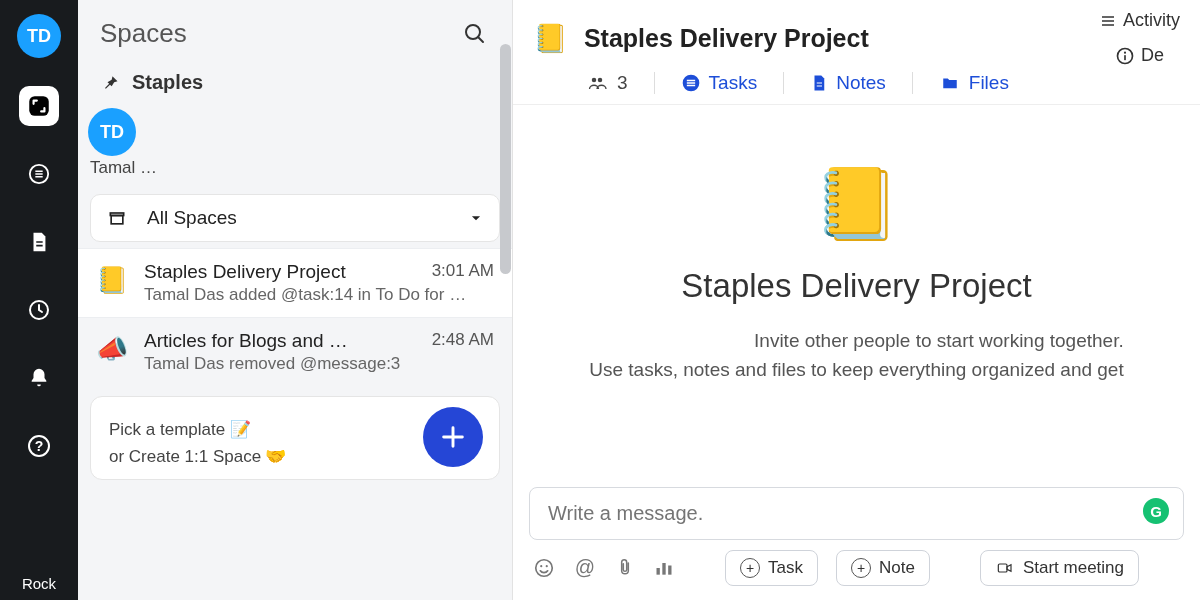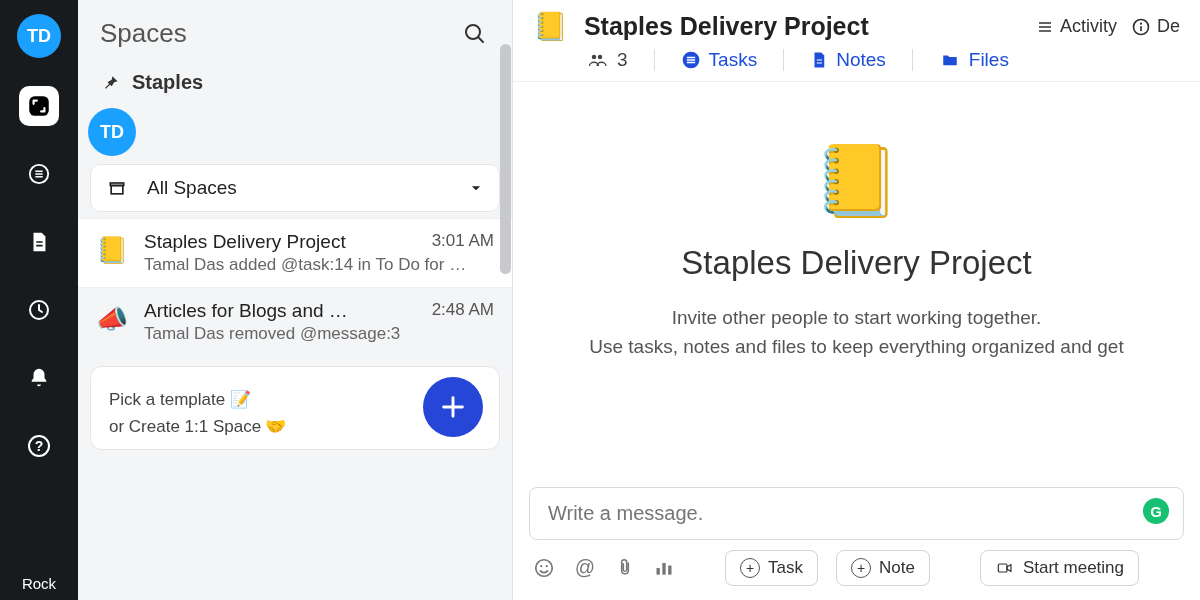--- a/index.html
+++ b/index.html
@@ -43,33 +43,33 @@
   .fab{ position:absolute; right:16px; bottom:12px; width:60px; height:60px; border-radius:50%; background:#2546d6; display:flex; align-items:center; justify-content:center;}
 
   .scroll-thumb { position:absolute; right:1px; top:44px; width:11px; height:230px; background:#c7c9cd; border-radius:6px;}
 
   
   .main { flex:1; display:flex; flex-direction:column; position:relative; overflow:hidden;}
   .topbar { padding:10px 20px 10px 20px; border-bottom:1px solid #eee;}
   .top-row1 { display:flex; align-items:center; gap:16px;}
   .proj-icon { font-size:28px; }
   .proj-title { font-size:25px; font-weight:600;}
-  .top-actions { margin-left:auto; display:flex; align-items:center; gap:14px; color:#333;}
+  .top-actions { margin-left:auto; display:flex; align-items:center; gap:14px; color:#333;flex-direction:column;}
   .top-action { display:flex; align-items:center; gap:6px; font-size:18px;}
   .top-row2 { display:flex; align-items:center; gap:26px; padding-left:52px; margin-top:6px;}
   .tab { display:flex; align-items:center; gap:8px; font-size:19px; color:#1d4ed8;}
   .tab svg { fill:#1d4ed8;}
   .people svg{fill:#444;}
   .people { color:#444;}
   .tab-sep { width:1px; height:22px; background:#ddd;}
 
   .body { flex:1; display:flex; flex-direction:column; align-items:center; padding-top:58px; gap:22px;}
   .big-icon { font-size:70px;}
   .body-title { font-size:33px; color:#333;}
-  .body-sub { font-size:19px; color:#555; text-align:center; max-width:560px; line-height:1.5;}
+  .body-sub { font-size:19px; color:#555; text-align:right; max-width:560px; line-height:1.5;}
 
   .compose { margin:10px 16px 0 16px; border:1px solid #d7dadf; border-radius:8px; padding:14px 18px; position:relative;}
   .compose-input{ width:100%; border:none; outline:none; font-size:20px; color:#888; background:transparent;}
   .g-badge{ position:absolute; right:14px; top:10px; width:26px; height:26px; border-radius:50%; background:#16c172; color:#fff; display:flex; align-items:center; justify-content:center; font-size:15px; font-weight:700;}
 
   .bottombar{ display:flex; align-items:center; gap:18px; padding:10px 20px 14px 20px;}
   .ico{ color:#777; display:flex; align-items:center;}
   .pillbtn{ display:flex; align-items:center; gap:8px; border:1px solid #cfd3da; border-radius:8px; padding:7px 14px; font-size:17px; color:#333;}
   .plus-badge{ width:20px; height:20px; border:1.5px solid #555; border-radius:50%; display:flex; align-items:center; justify-content:center; font-size:14px; line-height:1;}
 
@@ -138,20 +138,21 @@
     <svg width="20" height="20" viewBox="0 0 24 24">
         <path d="M14 3l7 7-4 1-3 5-2-2-5 5-1-1 5-5-2-2 5-3 1-4z" fill="#333"></path>
       </svg>
     <span>Staples</span>
   </div>
   <div class="pinned-avatar-wrap">
     <div class="pinned-avatar">
         <span>TD</span>
       </div>
   </div>
+  <div class="pinned-name">Tamal …</div>
 
   <div class="filter-card">
     <svg width="20" height="20" viewBox="0 0 24 24">
         <rect x="4" y="6" width="16" height="3" fill="none" stroke="#222" stroke-width="2"></rect>
         <rect x="5" y="9" width="14" height="10" fill="none" stroke="#222" stroke-width="2"></rect>
       </svg>
     <div class="filter-label">All Spaces</div>
     <svg width="14" height="14" viewBox="0 0 24 24">
         <path d="M5 9l7 7 7-7z" fill="#222"></path>
       </svg>

